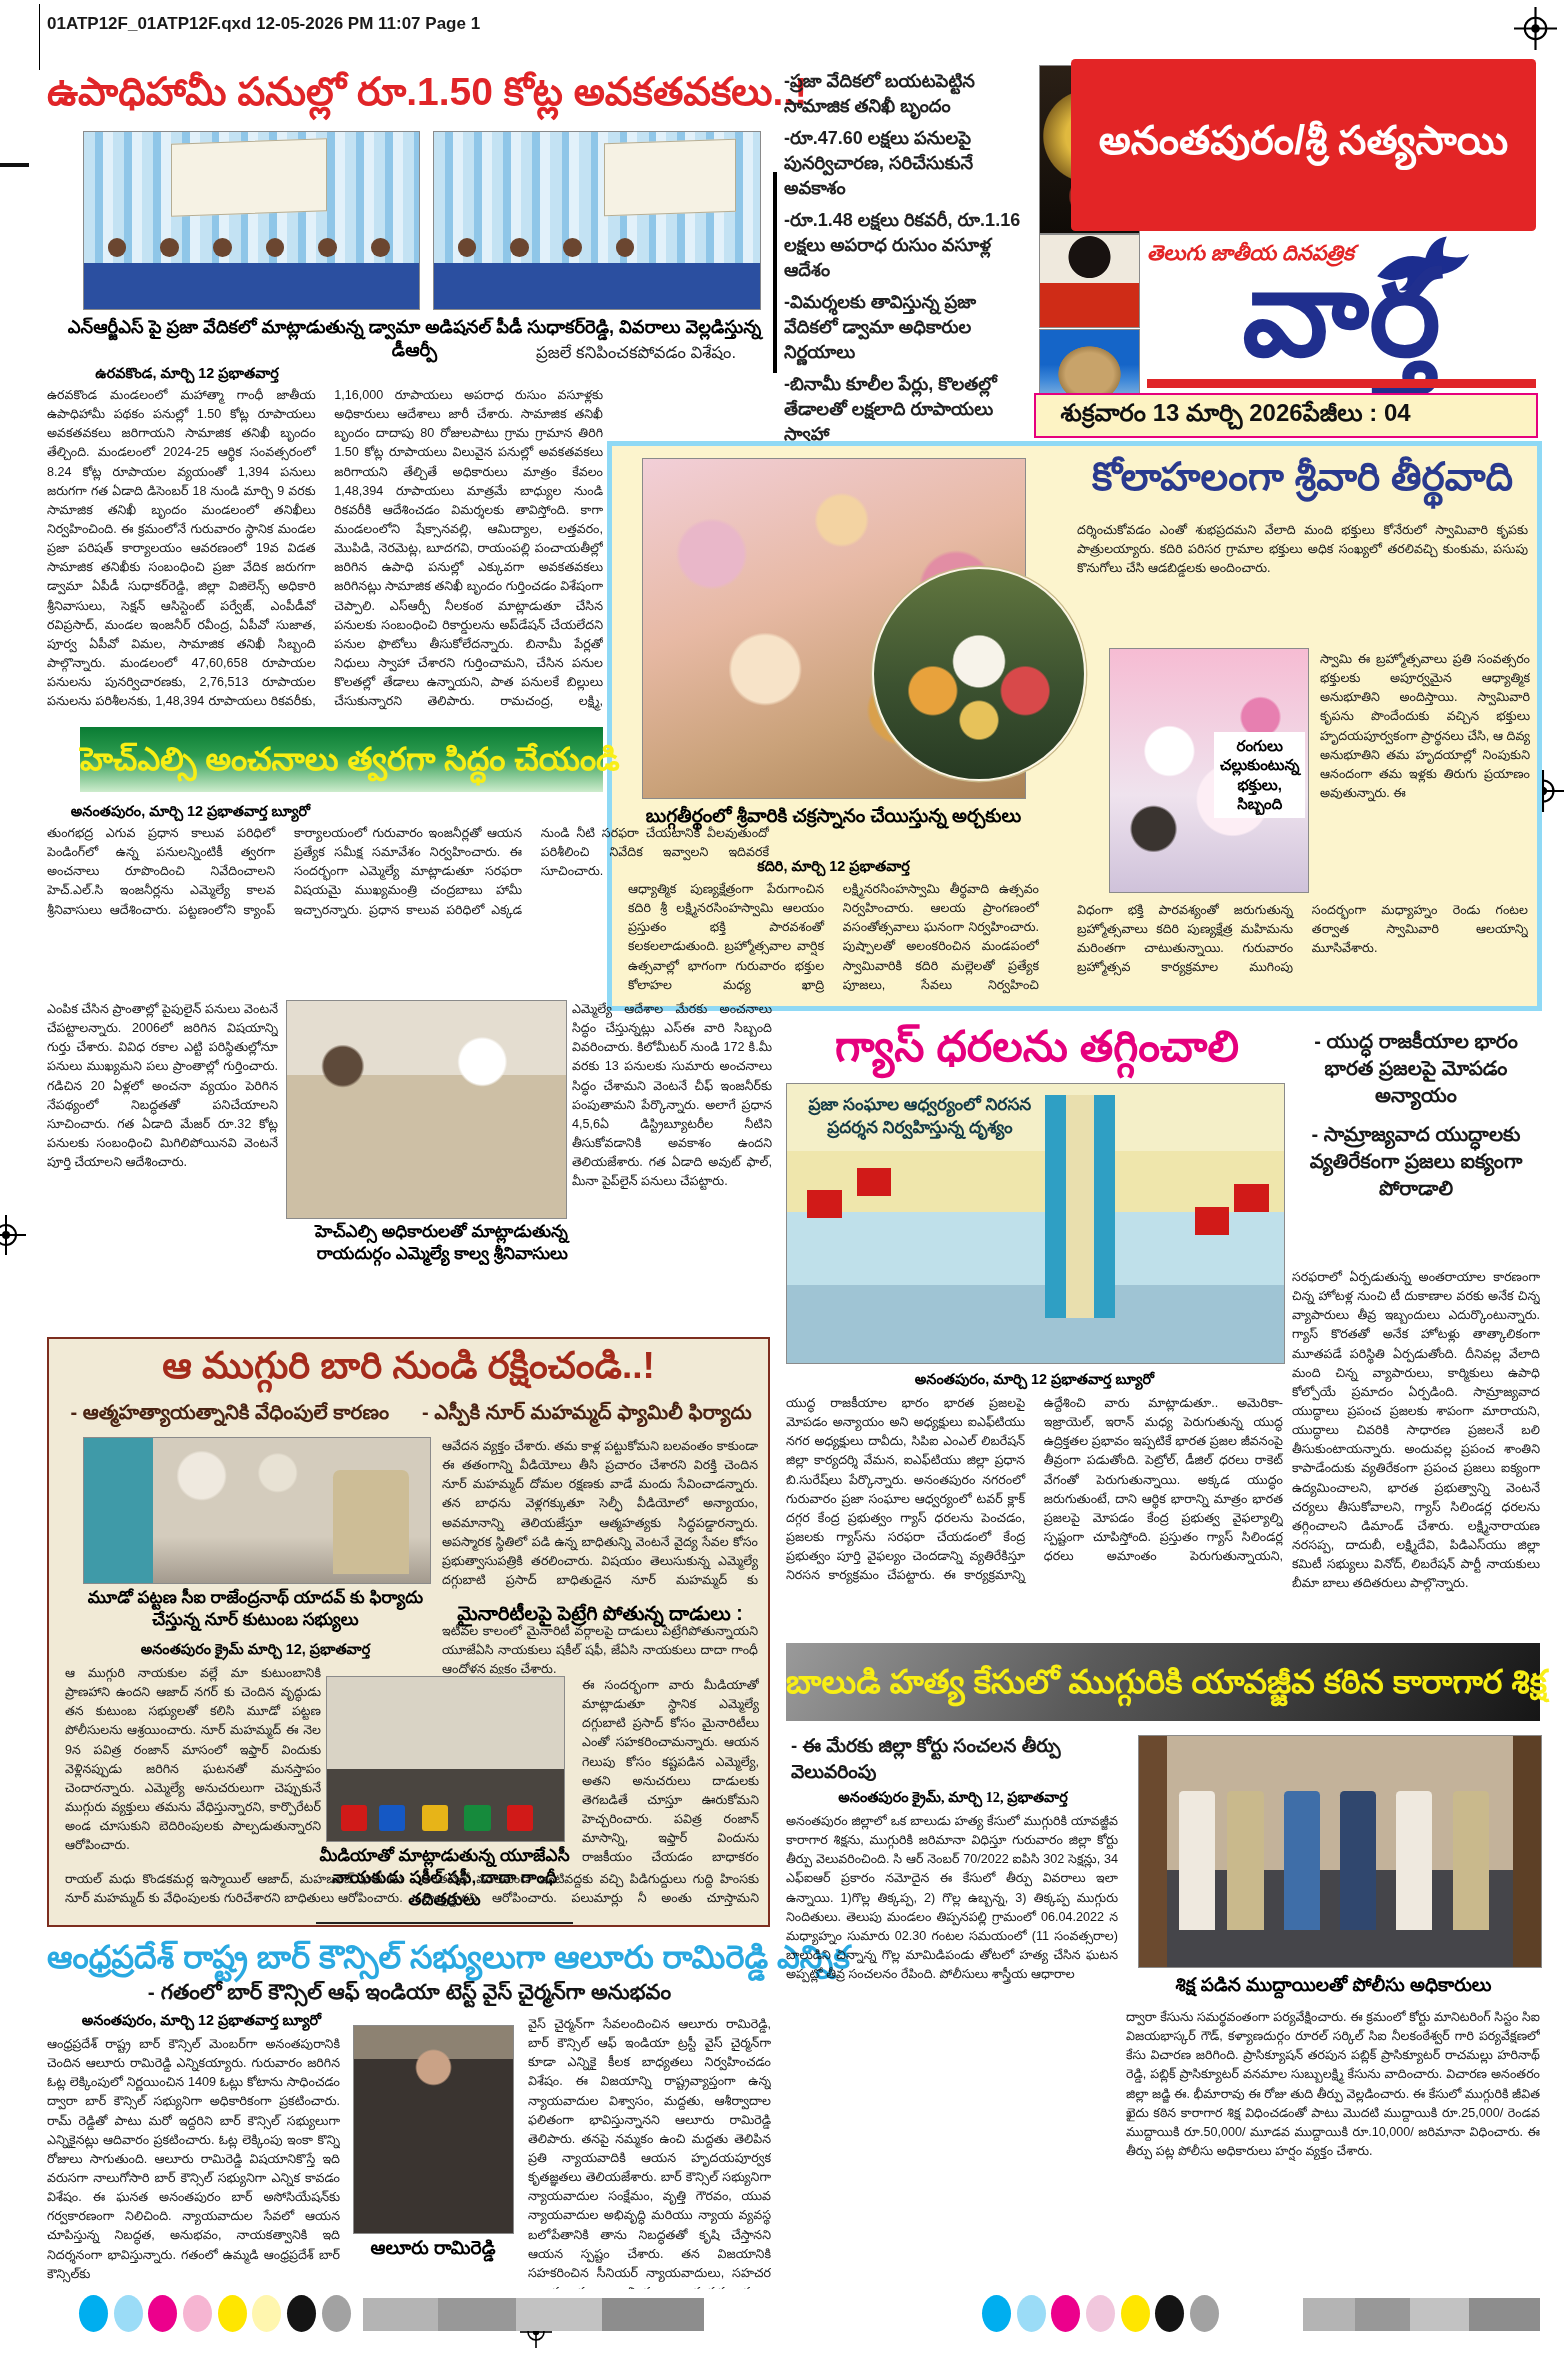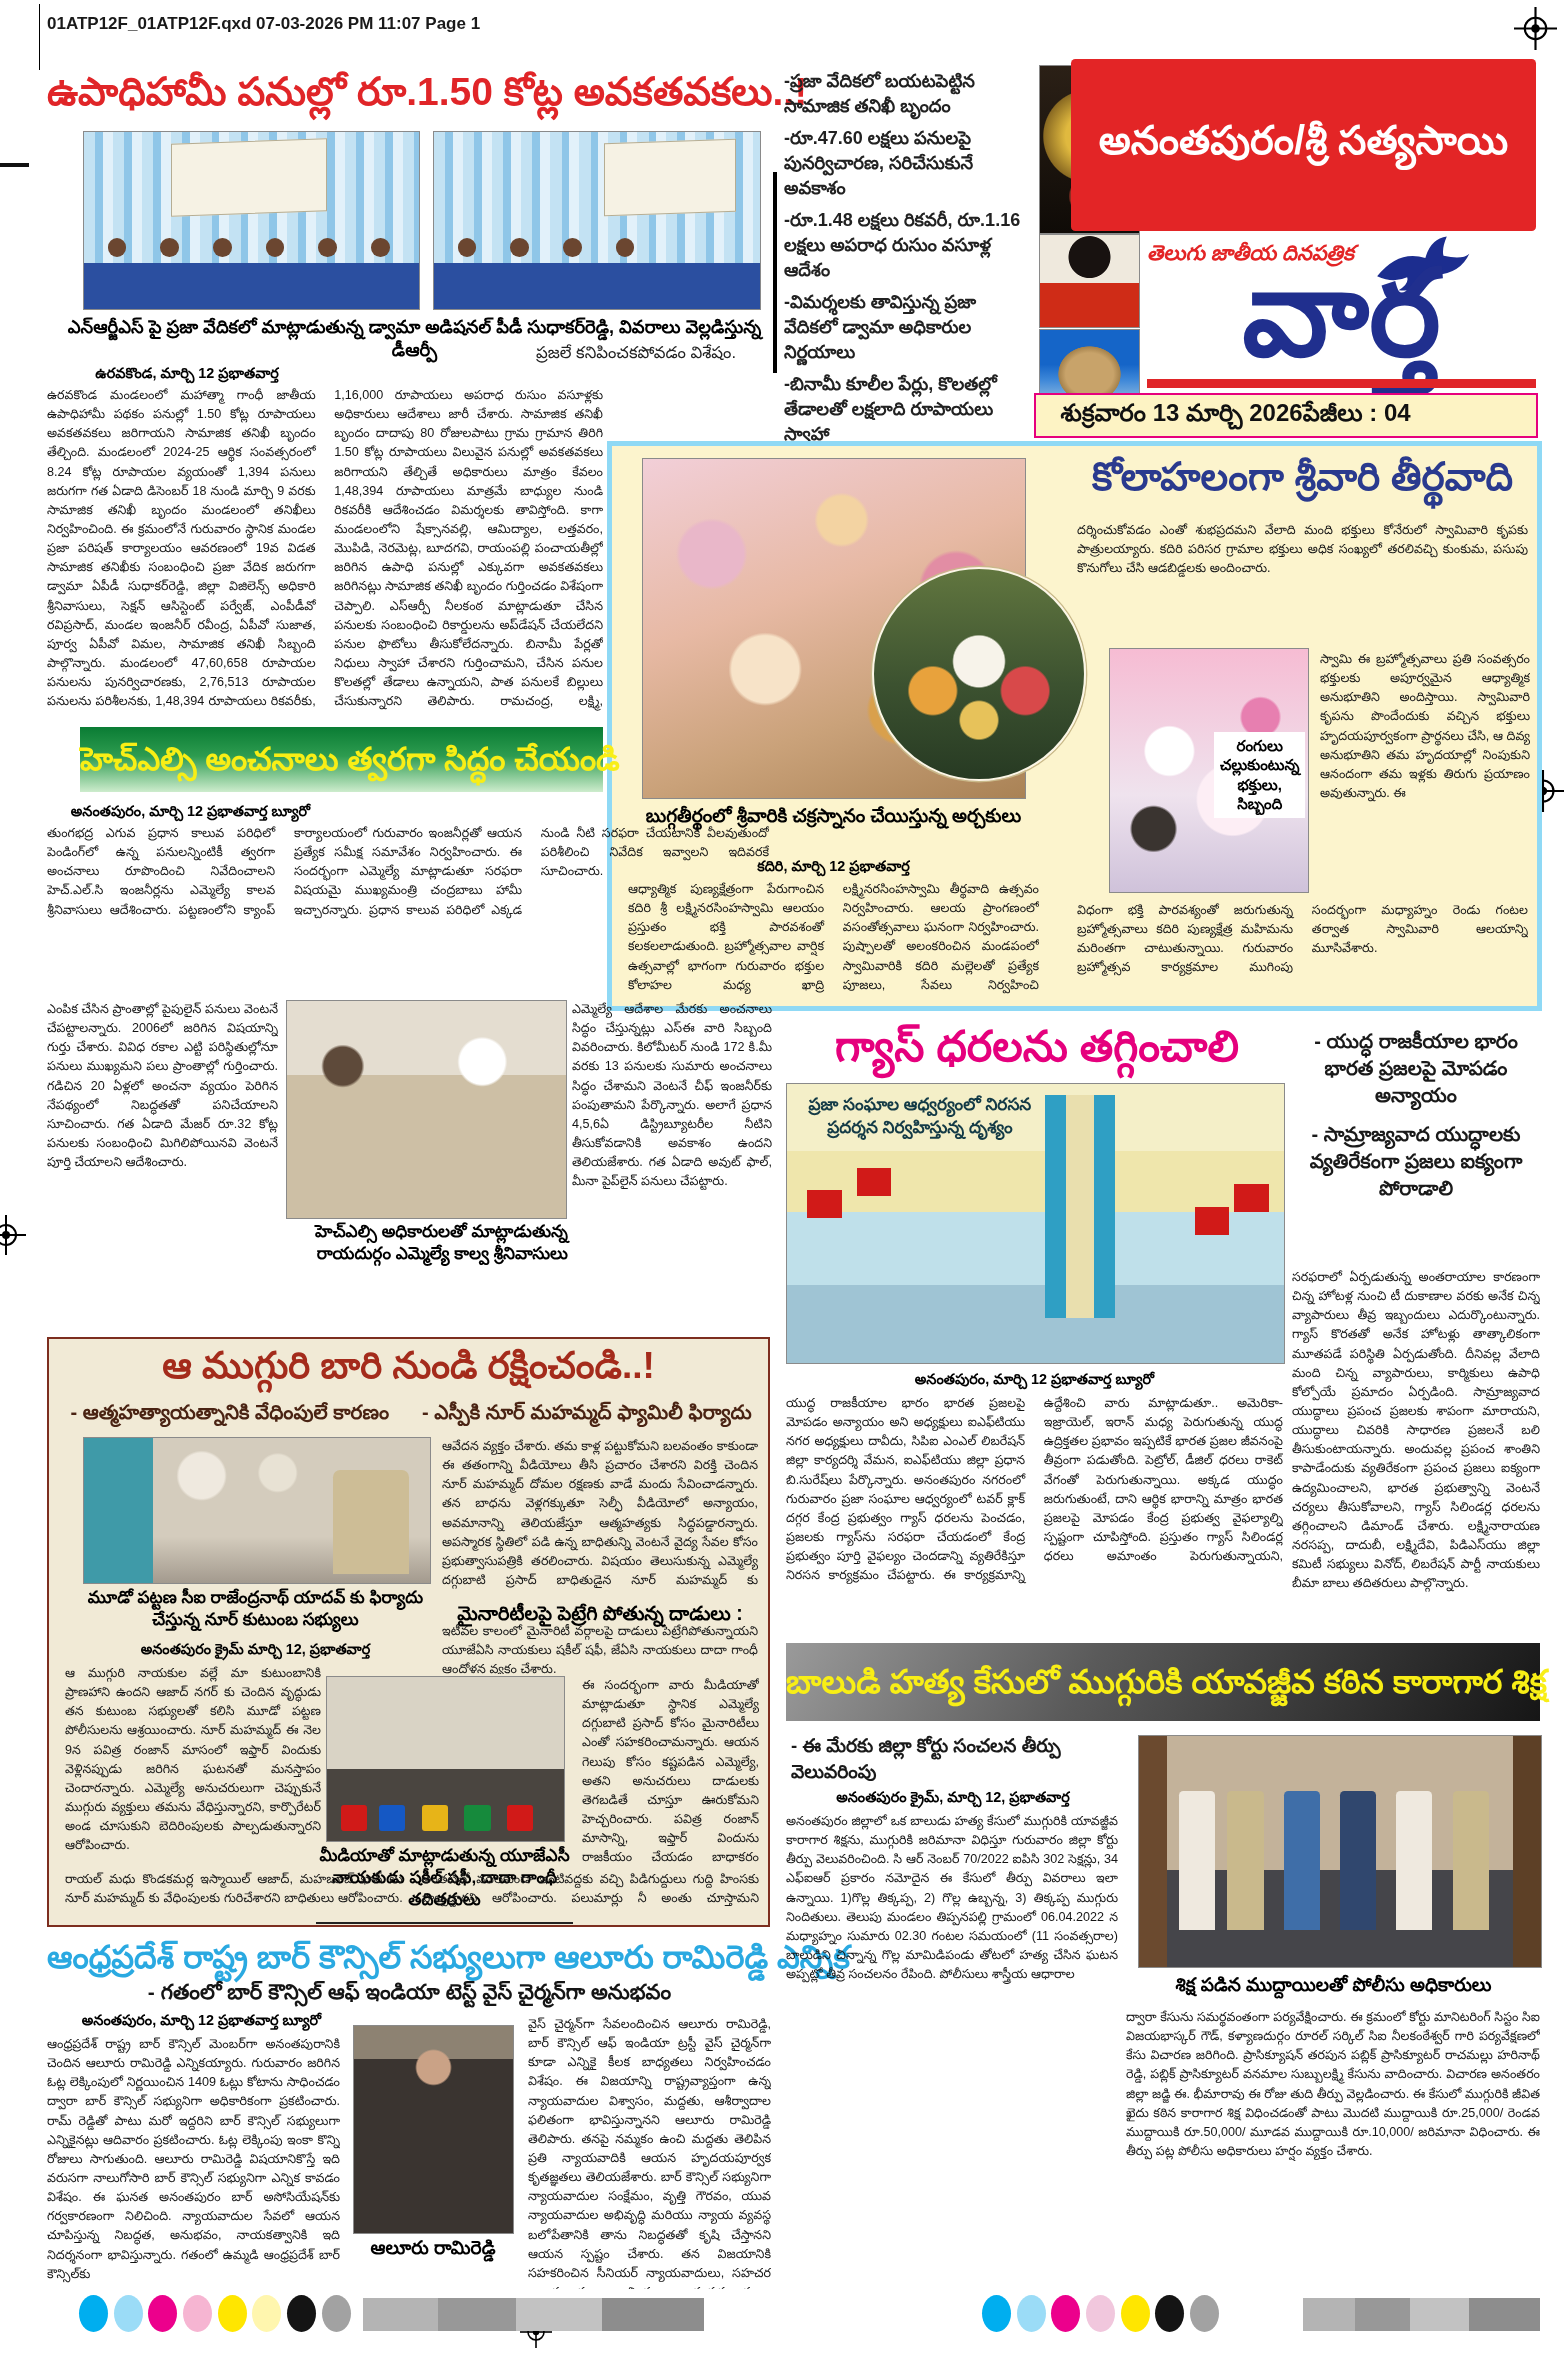--- a/index.html
+++ b/index.html
@@ -78,21 +78,21 @@
   .graybar{background:linear-gradient(90deg,#b4b4b4 0 22%,#989898 22% 45%,#c2c2c2 45% 70%,#8d8d8d 70% 100%);}
   .panel-cream{background:#f1ead6;border:2.9px solid #7d2e1f;}
   .panel-yellow{background:#fcf4cd;border:5px solid #8fd9f5;}
 </style>
 </head>
 <body>
 
 <div class="page">
 
   <div class="abs" style="left:39px;top:4.3px;width:1.4px;height:66px;background:#000;"></div>
-  <div class="abs" style="left:47px;top:14.4px;font-size:17px;font-weight:bold;color:#1a1a1a;">01ATP12F_01ATP12F.qxd  07-03-2026  PM 11:07  Page 1</div>
+  <div class="abs" style="left:47px;top:14.4px;font-size:17px;font-weight:bold;color:#1a1a1a;">01ATP12F_01ATP12F.qxd  12-05-2026  PM 11:07  Page 1</div>
   <div class="abs" style="left:0;top:163px;width:29px;height:4.3px;background:#111;"></div>
   <svg class="abs" style="left:1514px;top:7.2px;" width="43" height="43" viewBox="0 0 40 40">
       <line x1="20" y1="0" x2="20" y2="40" stroke="#000" stroke-width="2"></line>
       <line x1="0" y1="20" x2="40" y2="20" stroke="#000" stroke-width="2"></line>
       <circle cx="20" cy="20" r="10" fill="none" stroke="#000" stroke-width="2"></circle>
       <circle cx="20" cy="20" r="4" fill="#000"></circle>
     </svg>
   <svg class="abs" style="left:1522px;top:770px;" width="42" height="42" viewBox="0 0 40 40">
       <line x1="20" y1="0" x2="20" y2="40" stroke="#000" stroke-width="2"></line>
       <line x1="0" y1="20" x2="40" y2="20" stroke="#000" stroke-width="2"></line>
@@ -221,21 +221,21 @@
   <div class="abs center bold" style="left:47px;top:1939px;width:725px;font-size:32px;color:#2aa9e1;white-space:nowrap;">ఆంధ్రప్రదేశ్ రాష్ట్ర బార్ కౌన్సిల్ సభ్యులుగా ఆలూరు రామిరెడ్డి ఎన్నిక</div>
   <div class="abs center bold" style="left:47px;top:1980px;width:725px;font-size:21px;color:#151515;">- గతంలో బార్ కౌన్సిల్ ఆఫ్ ఇండియా టెస్ట్ వైస్ చైర్మన్‌గా అనుభవం</div>
   <div class="abs dateline" style="left:47px;top:2012px;width:309px;">అనంతపురం, మార్చి 12 ప్రభాతవార్త బ్యూరో</div>
   <div class="abs body-text" style="left:47px;top:2035px;width:293px;height:254px;">ఆంధ్రప్రదేశ్ రాష్ట్ర బార్ కౌన్సిల్ మెంబర్‌గా అనంతపురానికి చెందిన ఆలూరు రామిరెడ్డి ఎన్నికయ్యారు. గురువారం జరిగిన ఓట్ల లెక్కింపులో నిర్ణయించిన 1409 ఓట్లు కోటాను సాధించడం ద్వారా బార్ కౌన్సిల్ సభ్యునిగా అధికారికంగా ప్రకటించారు. రామ్ రెడ్డితో పాటు మరో ఇద్దరిని బార్ కౌన్సిల్ సభ్యులుగా ఎన్నికైనట్లు ఆదివారం ప్రకటించారు. ఓట్ల లెక్కింపు ఇంకా కొన్ని రోజులు సాగుతుంది. ఆలూరు రామిరెడ్డి విషయానికొస్తే ఇది వరుసగా నాలుగోసారి బార్ కౌన్సిల్ సభ్యునిగా ఎన్నిక కావడం విశేషం. ఈ ఘనత అనంతపురం బార్ అసోసియేషన్‌కు గర్వకారణంగా నిలిచింది. న్యాయవాదుల సేవలో ఆయన చూపిస్తున్న నిబద్ధత, అనుభవం, నాయకత్వానికి ఇది నిదర్శనంగా భావిస్తున్నారు. గతంలో ఉమ్మడి ఆంధ్రప్రదేశ్ బార్ కౌన్సిల్‌కు</div>
   <div class="ph ph-lawyer" style="left:353px;top:2025px;width:159px;height:207px;"></div>
   <div class="abs caption" style="left:343px;top:2236px;width:180px;font-size:18.7px;">ఆలూరు రామిరెడ్డి</div>
   <div class="abs body-text" style="left:528px;top:2015px;width:243px;height:274px;">వైస్ చైర్మన్‌గా సేవలందించిన ఆలూరు రామిరెడ్డి, బార్ కౌన్సిల్ ఆఫ్ ఇండియా ట్రస్టీ వైస్ చైర్మన్‌గా కూడా ఎన్నికై కీలక బాధ్యతలు నిర్వహించడం విశేషం. ఈ విజయాన్ని రాష్ట్రవ్యాప్తంగా ఉన్న న్యాయవాదుల విశ్వాసం, మద్దతు, ఆశీర్వాదాల ఫలితంగా భావిస్తున్నానని ఆలూరు రామిరెడ్డి తెలిపారు. తనపై నమ్మకం ఉంచి మద్దతు తెలిపిన ప్రతి న్యాయవాదికి ఆయన హృదయపూర్వక కృతజ్ఞతలు తెలియజేశారు. బార్ కౌన్సిల్ సభ్యునిగా న్యాయవాదుల సంక్షేమం, వృత్తి గౌరవం, యువ న్యాయవాదుల అభివృద్ధి మరియు న్యాయ వ్యవస్థ బలోపేతానికి తాను నిబద్ధతతో కృషి చేస్తానని ఆయన స్పష్టం చేశారు. తన విజయానికి సహకరించిన సీనియర్ న్యాయవాదులు, సహచర న్యాయవాదులు, మిత్రులు, మద్దతుదారులు, రాష్ట్రంలోని న్యాయవాదులందరికీ ఆలూరు రామిరెడ్డి ప్రత్యేక ధన్యవాదాలు తెలియజేశారు.</div>
 
   <div class="abs center" style="left:786px;top:1643px;width:754px;height:78px;line-height:78px;background:linear-gradient(120deg,#9a9a9a 0%,#5a5a5a 40%,#161616 100%);font-size:33px;font-weight:bold;color:#f8ee16;white-space:nowrap;">బాలుడి హత్య కేసులో ముగ్గురికి యావజ్జీవ కఠిన కారాగార శిక్ష</div>
   <div class="abs bold" style="left:791px;top:1733px;width:337px;font-size:18.7px;color:#1a1a1a;line-height:1.4;">- ఈ మేరకు జిల్లా కోర్టు సంచలన తీర్పు వెలువరింపు</div>
-  <div class="abs dateline" style="left:786px;top:1789px;width:334px;">అనంతపురం క్రైమ్, మార్చి 12, ప్రభాతవార్త</div>
+  <div class="abs dateline" style="left:786px;top:1789px;width:334px;font-family:Liberation Serif, serif;">అనంతపురం క్రైమ్, మార్చి 12, ప్రభాతవార్త</div>
   <div class="abs body-text" style="left:786px;top:1812px;width:332px;height:471px;">అనంతపురం జిల్లాలో ఒక బాలుడు హత్య కేసులో ముగ్గురికి యావజ్జీవ కారాగార శిక్షను, ముగ్గురికి జరిమానా విధిస్తూ గురువారం జిల్లా కోర్టు తీర్పు వెలువరించింది. సి ఆర్ నెంబర్ 70/2022 ఐపిసి 302 సెక్షన్లు, 34 ఎఫ్ఐఆర్ ప్రకారం నమోదైన ఈ కేసులో తీర్పు వివరాలు ఇలా ఉన్నాయి. 1)గొల్ల తిక్కప్ప, 2) గొల్ల ఉబ్బన్న, 3) తిక్కప్ప ముగ్గురు నిందితులు. తెలుపు మండలం తిప్పనపల్లి గ్రామంలో 06.04.2022 న మధ్యాహ్నం సుమారు 02.30 గంటల సమయంలో (11 సంవత్సరాల) బాలుడిని చిన్నాన్న గొల్ల మామిడిపండు తోటలో హత్య చేసిన ఘటన అప్పట్లో తీవ్ర సంచలనం రేపింది. పోలీసులు శాస్త్రీయ ఆధారాల</div>
   <div class="ph ph-police" style="left:1138px;top:1735px;width:402px;height:231px;">
     <i style="left:10%;background:#efe9df;"></i>
       <i style="left:22%;background:#c9b98c;"></i>
       <i style="left:36%;background:#3f6ea8;"></i>
       <i style="left:50%;background:#30476e;"></i>
       <i style="left:64%;background:#efe9df;"></i>
       <i style="left:78%;background:#c9b98c;"></i>
   </div>
   <div class="abs caption" style="left:1127px;top:1973px;width:413px;font-size:18.7px;">శిక్ష పడిన ముద్దాయిలతో పోలీసు అధికారులు</div>

